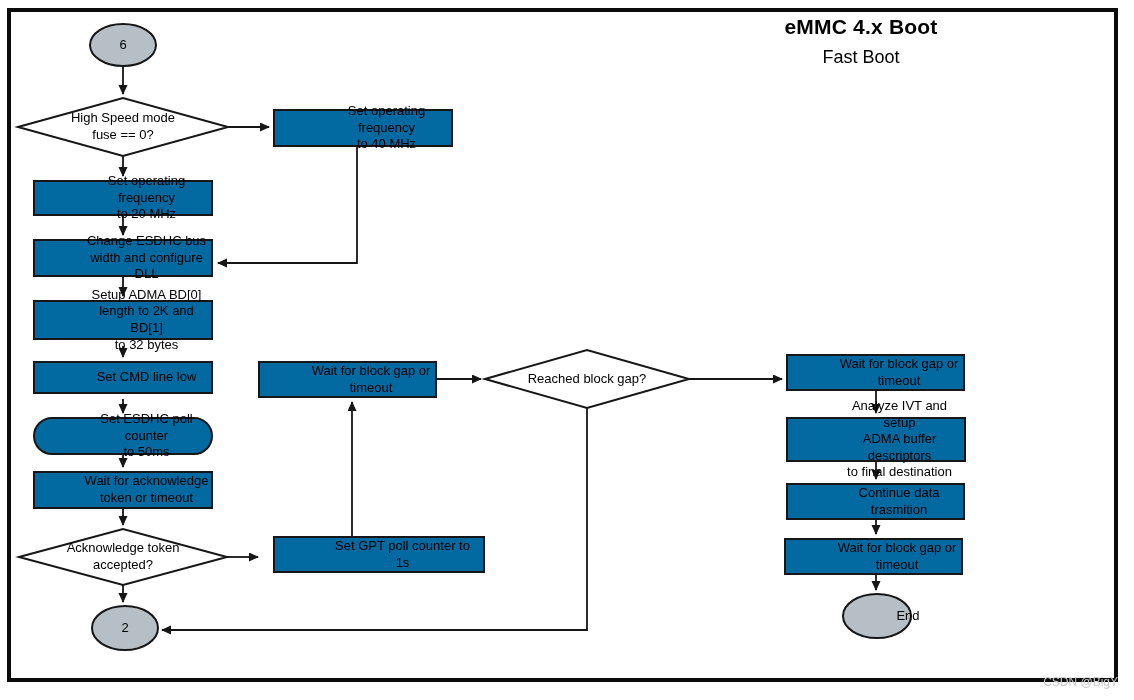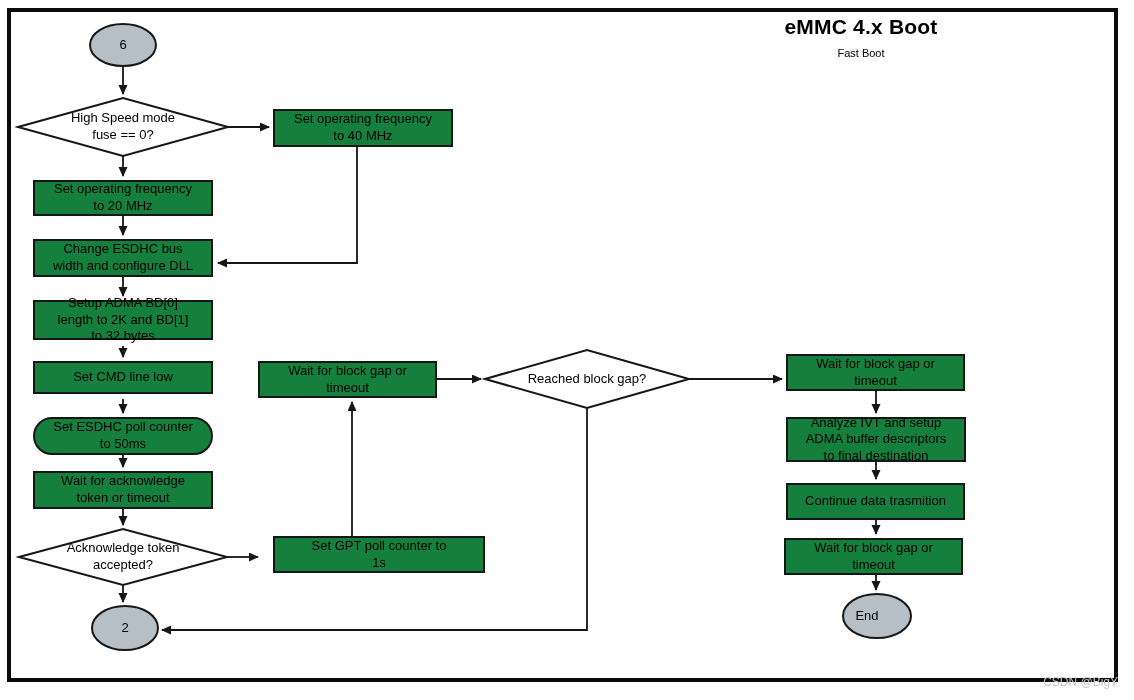--- a/index.html
+++ b/index.html
@@ -6,35 +6,35 @@
   .canvas{
     position:relative;width:1134px;height:700px;background:#ffffff;
     font-family:"Liberation Sans",sans-serif;color:#000;overflow:hidden;
   }
   .frame{
     position:absolute;left:7px;top:8px;width:1111px;height:674px;
     border:4px solid #0b0b0b;box-sizing:border-box;
   }
   .layer{position:absolute;left:0;top:0;width:1134px;height:700px;}
   .box{
-    position:absolute;box-sizing:border-box;border:2px solid #161616;background:#15803d;
+    position:absolute;box-sizing:border-box;border:2px solid #161616;background:#0369a1;
     display:flex;align-items:center;justify-content:center;text-align:center;
-    font-size:13px;line-height:1.28;white-space:pre-line;
+    font-size:13px;line-height:1.28;white-space:pre-line;padding-left:47px;
   }
   .shape-label{
     position:absolute;display:flex;align-items:center;justify-content:center;
     text-align:center;font-size:13px;line-height:1.28;white-space:pre-line;
     pointer-events:none;
   }
   .title{
     position:absolute;left:711px;top:15px;width:300px;text-align:center;
     font-size:21px;font-weight:bold;letter-spacing:0.2px;
   }
   .subtitle{
-    position:absolute;left:711px;top:47px;width:300px;text-align:center;font-size:11px;
+    position:absolute;left:711px;top:47px;width:300px;text-align:center;font-size:18px;
   }
   .watermark{
     position:absolute;right:16px;top:675px;font-size:12px;color:#c9c9c9;
   }
 </style>
 </head>
 <body>
 
 <div class="canvas">
 
@@ -110,17 +110,17 @@
   <div class="box" style="left:784px;top:538px;width:179px;height:37px;">Wait for block gap or
 timeout</div>
 
   <div class="shape-label" style="left:90px;top:30px;width:66px;height:30px;">6</div>
   <div class="shape-label" style="left:33px;top:100px;width:180px;height:54px;">High Speed mode
 fuse == 0?</div>
   <div class="shape-label" style="left:33px;top:531px;width:180px;height:52px;">Acknowledge token
 accepted?</div>
   <div class="shape-label" style="left:92px;top:613px;width:66px;height:30px;">2</div>
   <div class="shape-label" style="left:497px;top:364px;width:180px;height:30px;">Reached block gap?</div>
-  <div class="shape-label" style="left:844px;top:601px;width:46px;height:30px;">End</div>
+  <div class="shape-label" style="left:844px;top:601px;width:46px;height:30px;padding-left:41px;">End</div>
 
   <div class="watermark">CSDN @BigY</div>
 
 </div>
 
 </body></html>

